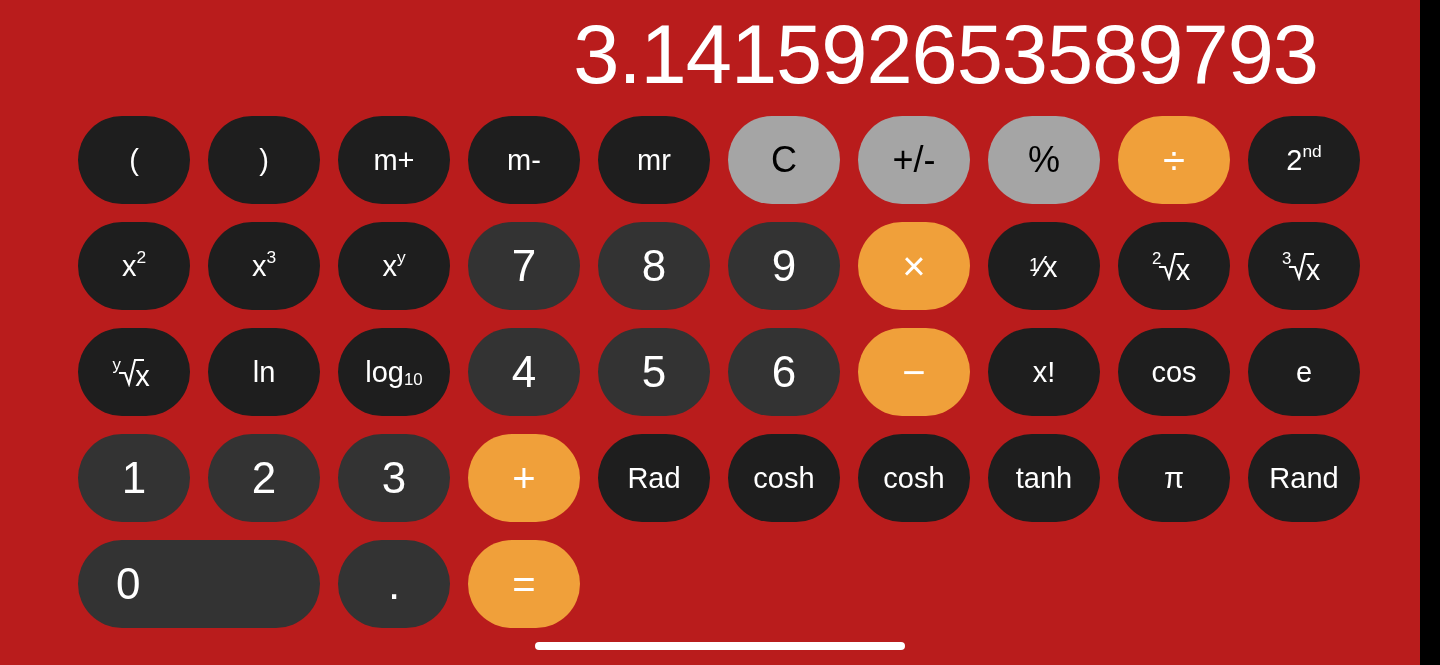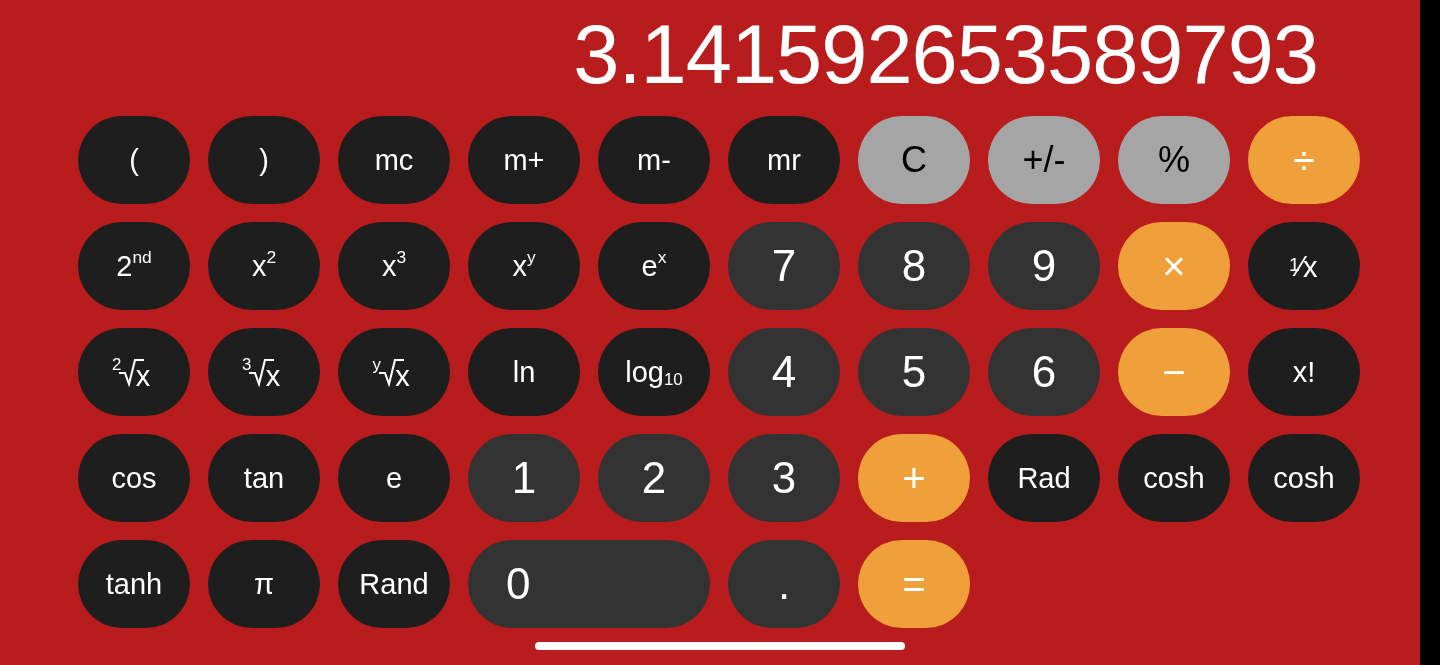--- a/index.html
+++ b/index.html
@@ -149,23 +149,20 @@
 
   <div class="keypad">
 
     <button class="key fn">
       <span>(</span>
     </button>
     <button class="key fn">
       <span>)</span>
     </button>
     <button class="key fn">
-      <span>mc</span>
-    </button>
-    <button class="key fn">
       <span>m+</span>
     </button>
     <button class="key fn">
       <span>m-</span>
     </button>
     <button class="key fn">
       <span>mr</span>
     </button>
     <button class="key topgray">
       <span>C</span>
@@ -184,23 +181,20 @@
       <span><span>2</span><span class="sup">nd</span></span>
     </button>
     <button class="key fn">
       <span><span>x</span><span class="sup">2</span></span>
     </button>
     <button class="key fn">
       <span><span>x</span><span class="sup">3</span></span>
     </button>
     <button class="key fn">
       <span><span>x</span><span class="sup">y</span></span>
-    </button>
-    <button class="key fn">
-      <span><span>e</span><span class="sup">x</span></span>
     </button>
     <button class="key digit">
       <span>7</span>
     </button>
     <button class="key digit">
       <span>8</span>
     </button>
     <button class="key digit">
       <span>9</span>
     </button>
@@ -257,23 +251,20 @@
       <span>−</span>
     </button>
 
     <button class="key fn">
       <span>x!</span>
     </button>
     <button class="key fn">
       <span>cos</span>
     </button>
     <button class="key fn">
-      <span>tan</span>
-    </button>
-    <button class="key fn">
       <span>e</span>
     </button>
     <button class="key digit">
       <span>1</span>
     </button>
     <button class="key digit">
       <span>2</span>
     </button>
     <button class="key digit">
       <span>3</span>

